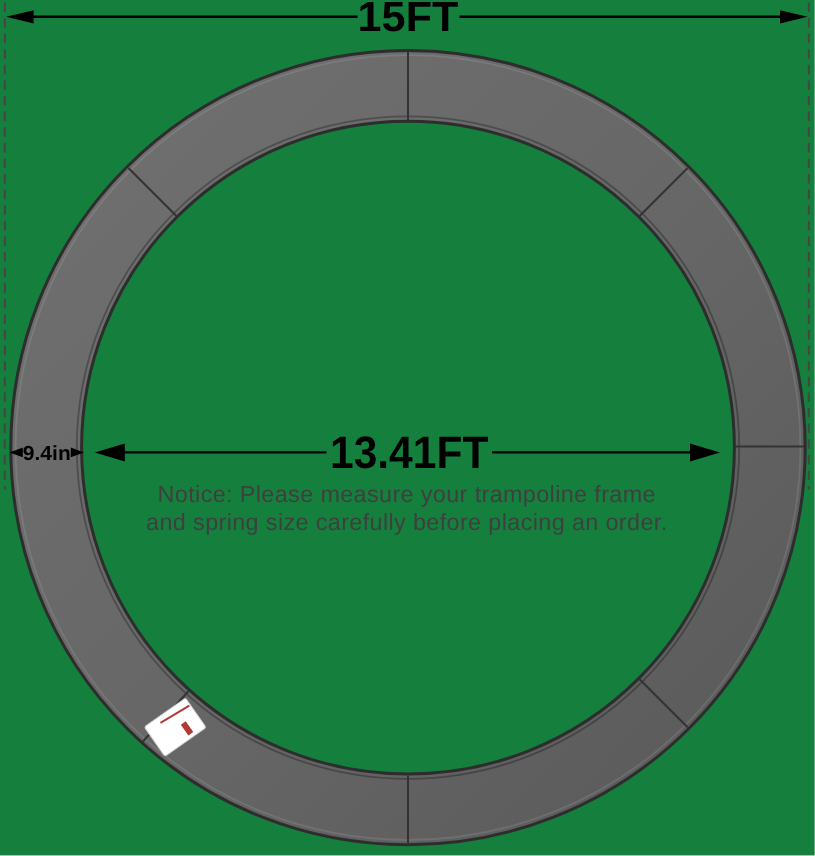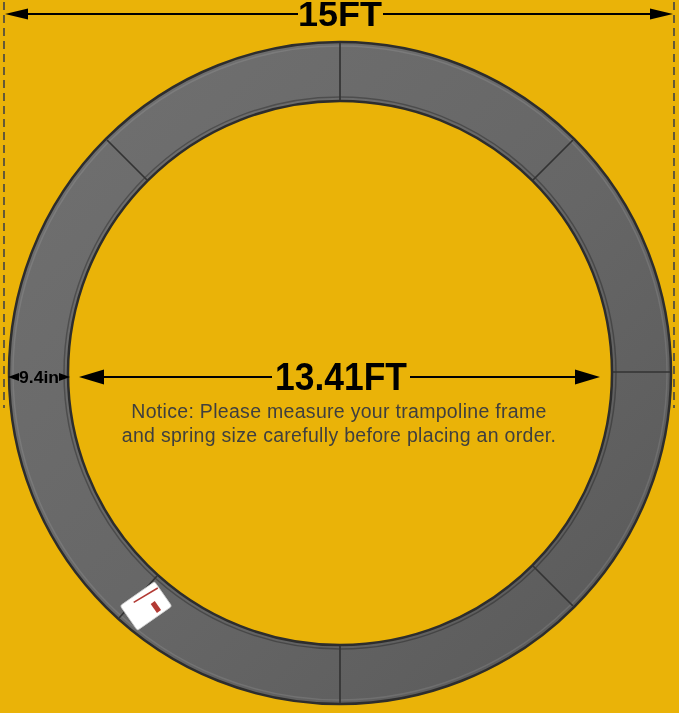--- a/index.html
+++ b/index.html
@@ -5,21 +5,21 @@
   html, body {
     margin: 0;
     padding: 0;
     background: #ffffff;
     font-family: "Liberation Sans", sans-serif;
   }
   .stage {
     position: relative;
     width: 679px;
     height: 713px;
-    background: #eab308;
+    background: #15803d;
     overflow: hidden;
   }
   svg { display: block; }
   .dim-text {
     font-family: "Liberation Sans", sans-serif;
     font-weight: 700;
   }
   .pad-width-text {
     font-family: "Liberation Sans", sans-serif;
     font-weight: 700;

